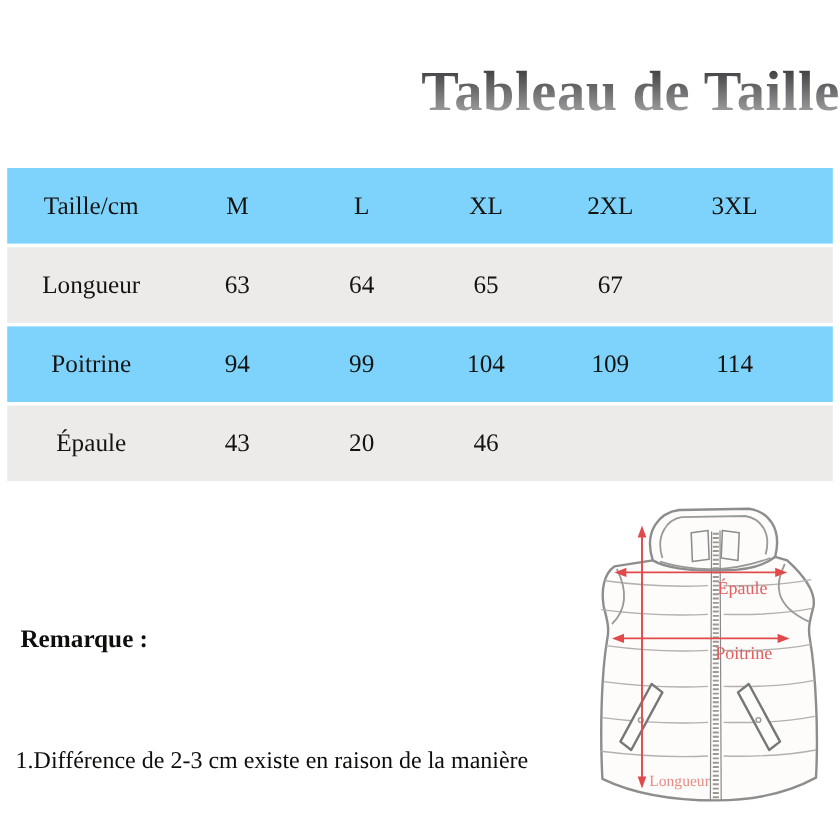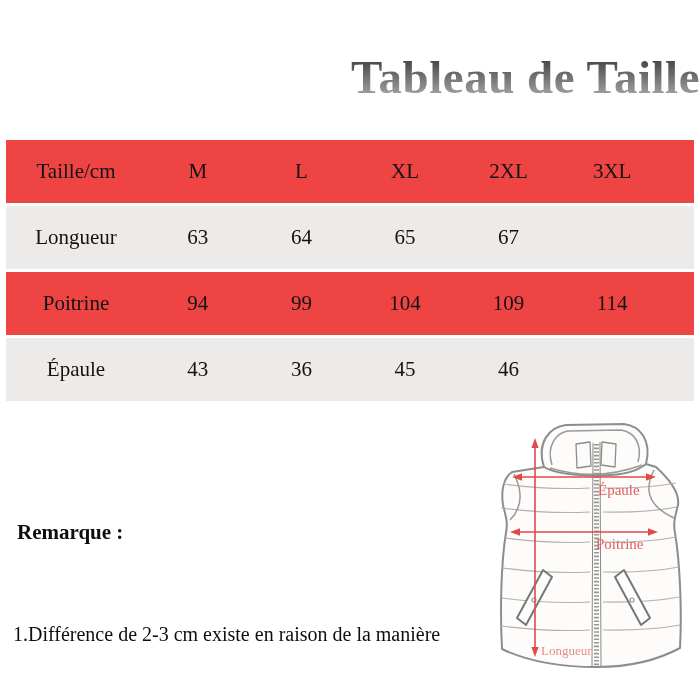--- a/index.html
+++ b/index.html
@@ -20,21 +20,21 @@
   }
   
   .size-table{
     position:absolute;left:6px;top:140px;width:688px;
     display:flex;flex-direction:column;gap:3px;
   }
   .t-row{
     height:63px;display:grid;grid-template-columns:140px repeat(5,1fr);
     align-items:center;padding-right:30px;box-sizing:border-box;
   }
-  .t-row.gray{background:#ef4444;}
+  .t-row.gray{background:#7dd3fc;}
   .t-row.light{background:#edebe9;}
   .cell{text-align:center;font-size:21px;line-height:1;}
   
   .remarks{
     position:absolute;left:13px;top:447px;width:482px;
     font-size:20px;line-height:34px;color:#100e0c;white-space:pre-wrap;
   }
   .remarks .r-heading{margin-left:4px;font-size:21px;font-weight:bold;}
   
   .vest-wrap{position:absolute;left:486px;top:420px;width:214px;height:268px;}
@@ -68,22 +68,21 @@
       <div class="cell">Poitrine</div>
       <div class="cell">94</div>
       <div class="cell">99</div>
       <div class="cell">104</div>
       <div class="cell">109</div>
       <div class="cell">114</div>
     </div>
     <div class="t-row light">
       <div class="cell">Épaule</div>
       <div class="cell">43</div>
-      <div class="cell">36</div>
-      <div class="cell">45</div>
+      <div class="cell">20</div>
       <div class="cell">46</div>
     </div>
   </div>
 
   <div class="remarks">
     <div class="r-heading">Remarque :</div>
     <div class="ln-0">1.Différence de 2-3 cm existe en raison de la manière</div>
     
     
     

